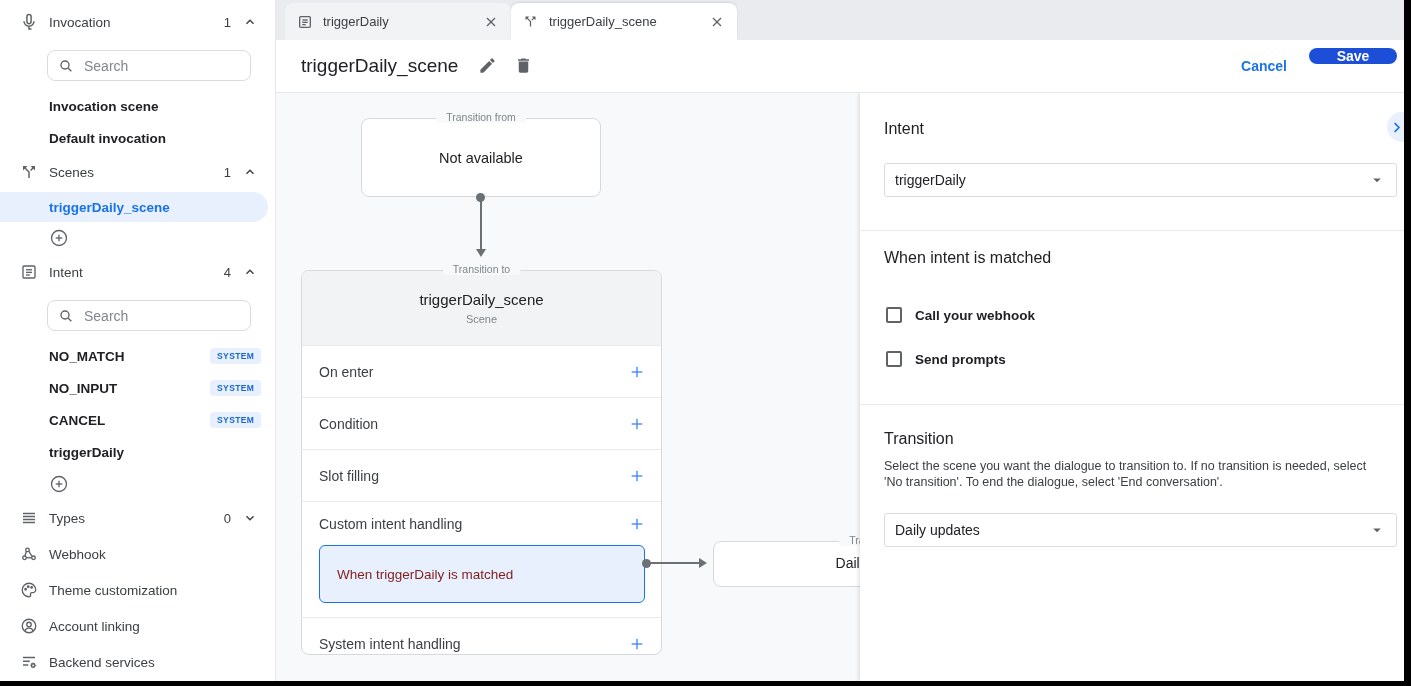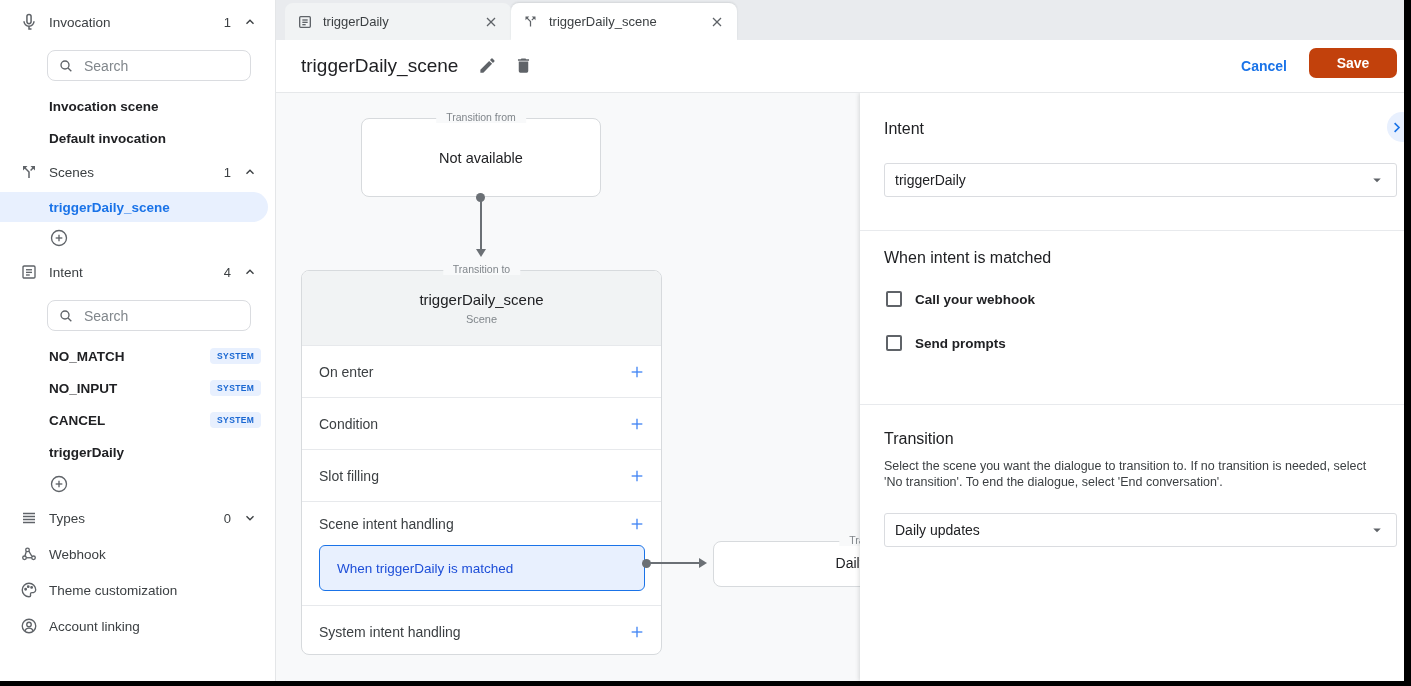--- a/index.html
+++ b/index.html
@@ -31,21 +31,21 @@
   .tab.inactive { background:#f1f3f4; }
   .tab.active { background:#fff; box-shadow:0 -1px 2px rgba(60,64,67,.12); }
   .tab-icon { width:16px; height:16px; color:#5f6368; flex:0 0 auto; }
   .tab-label { font-size:13px; color:#3c4043; margin-left:10px; flex:1 1 auto; white-space:nowrap; overflow:hidden; }
   .tab-close { width:16px; height:16px; color:#5f6368; flex:0 0 auto; cursor:pointer; }
 
   .toolbar { position:absolute; top:40px; left:0; width:100%; height:53px; background:#fff; border-bottom:1px solid #e6e8ea; }
   .page-title { position:absolute; left:25px; top:50%; transform:translateY(-50%); font-size:19px; color:#202124; }
   .tool-icon { position:absolute; top:50%; transform:translateY(-50%); width:20px; height:20px; color:#5f6368; cursor:pointer; }
   .btn-cancel { position:absolute; right:117px; top:50%; transform:translateY(-50%); color:#1a73e8; font-size:14px; font-weight:bold; background:none; border:none; cursor:pointer; font-family:"Liberation Sans",sans-serif; }
-  .btn-save { position:absolute; right:7px; top:8px; width:88px; height:30px; background:#c2410c; color:#fff; font-size:14px; font-weight:bold; border:none; border-radius:7px; cursor:pointer; font-family:"Liberation Sans",sans-serif; }
+  .btn-save { position:absolute; right:7px; top:8px; width:88px; height:16px; background:#1d4ed8; color:#fff; font-size:14px; font-weight:bold; border:none; border-radius:12px; cursor:pointer; font-family:"Liberation Sans",sans-serif; }
 
   
   .workspace { position:absolute; top:93px; left:0; width:100%; height:588px; background:#f8f9fa; overflow:hidden; }
   .flow-box { position:absolute; border:1px solid #d7dadd; border-radius:8px; background:#fff; }
   .flow-legend { position:absolute; top:-8px; left:50%; transform:translateX(-50%); background:#f8f9fa; padding:0 10px; font-size:10.5px; color:#80868b; white-space:nowrap; }
   .tf-box { left:85px; top:25px; width:240px; height:79px; }
   .tf-text { position:absolute; width:100%; top:31px; text-align:center; font-size:14.5px; color:#202124; }
 
   .conn-dot { position:absolute; width:9px; height:9px; border-radius:50%; background:#6b7075; }
   .conn-vline { position:absolute; width:2px; background:#6b7075; }
@@ -54,33 +54,33 @@
   .arrow-right { position:absolute; width:0; height:0; border-top:5px solid transparent; border-bottom:5px solid transparent; border-left:8px solid #6b7075; }
 
   .scene-card { left:25px; top:177px; width:361px; height:385px; padding:0; }
   .card-header { height:74px; background:#f1f3f4; border-radius:7px 7px 0 0; text-align:center; padding-top:20px; }
   .card-title { font-size:15px; color:#202124; }
   .card-sub { font-size:11px; color:#80868b; margin-top:5px; }
   .card-row { position:relative; border-top:1px solid #e7e9ec; }
   .row-line { height:51px; display:flex; align-items:center; padding:0 16px 0 17px; }
   .row-label { font-size:14px; color:#3c4043; flex:1 1 auto; }
   .plus-icon { color:#4285f4; width:16px; height:16px; cursor:pointer; }
-  .intent-chip { position:relative; margin:0 16px 14px 17px; height:46px; background:#e8f0fe; border:1.5px solid #1a73e8; border-radius:6px; display:flex; align-items:center; padding-left:17px; font-size:13.5px; color:#1d4ed8; cursor:pointer; }
+  .intent-chip { position:relative; margin:0 16px 14px 17px; height:58px; background:#e8f0fe; border:1.5px solid #1a73e8; border-radius:6px; display:flex; align-items:center; padding-left:17px; font-size:13.5px; color:#7f1d1d; cursor:pointer; }
 
   .next-box { left:437px; top:448px; width:330px; height:46px; }
   .next-text { position:absolute; width:100%; top:13px; text-align:center; font-size:14px; color:#202124; }
 
   
   .panel { position:absolute; top:0; left:584px; width:544px; height:588px; background:#fff; box-shadow:-1px 0 4px rgba(60,64,67,.18); z-index:10; }
   .p-heading { position:absolute; left:24px; font-size:16px; color:#202124; }
   .p-divider { position:absolute; left:0; width:100%; height:1px; background:#e8eaed; }
   .select { position:absolute; left:24px; right:7px; height:34px; border:1px solid #dadce0; border-radius:3px; background:#fff; display:flex; align-items:center; padding:0 10px; cursor:pointer; }
   .select-value { flex:1 1 auto; font-size:14px; color:#202124; }
   .select-caret { width:18px; height:18px; color:#5f6368; flex:0 0 auto; }
-  .checkbox-row { position:absolute; left:26px; display:flex; align-items:center; cursor:pointer; }
+  .checkbox-row { position:absolute; left:26px; display:flex; align-items:center; cursor:pointer;margin-top:16px; }
   .checkbox { width:16px; height:16px; border:2px solid #5f6368; border-radius:2px; background:#fff; flex:0 0 auto; }
   .checkbox-label { margin-left:13px; font-size:13.5px; font-weight:bold; color:#202124; }
   .p-desc { position:absolute; left:24px; width:500px; font-size:12.5px; line-height:15.5px; color:#3c4043; }
   .collapse-btn { position:absolute; top:19px; right:-13px; width:30px; height:30px; border-radius:50%; background:#e8f0fe; color:#1a73e8; display:flex; align-items:center; justify-content:center; cursor:pointer; }
 </style>
 </head>
 <body>
 
 <div class="app">
 
@@ -243,20 +243,32 @@
       <span class="side-icon">
         <svg viewBox="0 0 24 24" width="18" height="18" fill="none" stroke="currentColor" stroke-width="1.8">
             <circle cx="12" cy="12" r="9"></circle>
             <circle cx="12" cy="10" r="3"></circle>
             <path d="M6.5 18.5c1-2.5 3-3.6 5.5-3.6s4.5 1.1 5.5 3.6"></path>
           </svg>
       </span>
       <span class="side-label">Account linking</span>
     </div>
 
+    <div class="side-row" style="top:646px;">
+      <span class="side-icon">
+        <svg viewBox="0 0 24 24" width="18" height="18" fill="none" stroke="currentColor" stroke-width="2">
+            <line x1="4" y1="6" x2="20" y2="6"></line>
+            <line x1="4" y1="11" x2="13" y2="11"></line>
+            <line x1="4" y1="16" x2="11" y2="16"></line>
+            <circle cx="17.5" cy="16.5" r="2.2"></circle>
+            <path d="M17.5 12.8v1.2M17.5 19v1.2M14 16.5h1.2M20.6 16.5h1.2M15 14l.9.9M20 19l-.9-.9M15 19l.9-.9M20 14l-.9.9" stroke-width="1.4"></path>
+          </svg>
+      </span>
+      <span class="side-label">Backend services</span>
+    </div>
   </div>
 
   <div class="main">
 
     <div class="tabstrip">
       <div class="tab inactive">
         <span class="tab-icon">
           <svg viewBox="0 0 24 24" width="16" height="16" fill="none" stroke="currentColor" stroke-width="2">
               <rect x="4" y="4" width="16" height="16" rx="1.5"></rect>
               <line x1="8" y1="9" x2="16" y2="9"></line>
@@ -353,21 +365,21 @@
               <svg viewBox="0 0 24 24" width="16" height="16" fill="none" stroke="currentColor" stroke-width="2">
                   <line x1="12" y1="4" x2="12" y2="20"></line>
                   <line x1="4" y1="12" x2="20" y2="12"></line>
                 </svg>
             </span>
           </div>
         </div>
 
         <div class="card-row">
           <div class="row-line" style="height:43px;">
-            <span class="row-label">Scene intent handling</span>
+            <span class="row-label">Custom intent handling</span>
             <span class="plus-icon">
               <svg viewBox="0 0 24 24" width="16" height="16" fill="none" stroke="currentColor" stroke-width="2">
                   <line x1="12" y1="4" x2="12" y2="20"></line>
                   <line x1="4" y1="12" x2="20" y2="12"></line>
                 </svg>
             </span>
           </div>
           <div class="intent-chip">When triggerDaily is matched</div>
         </div>
 

